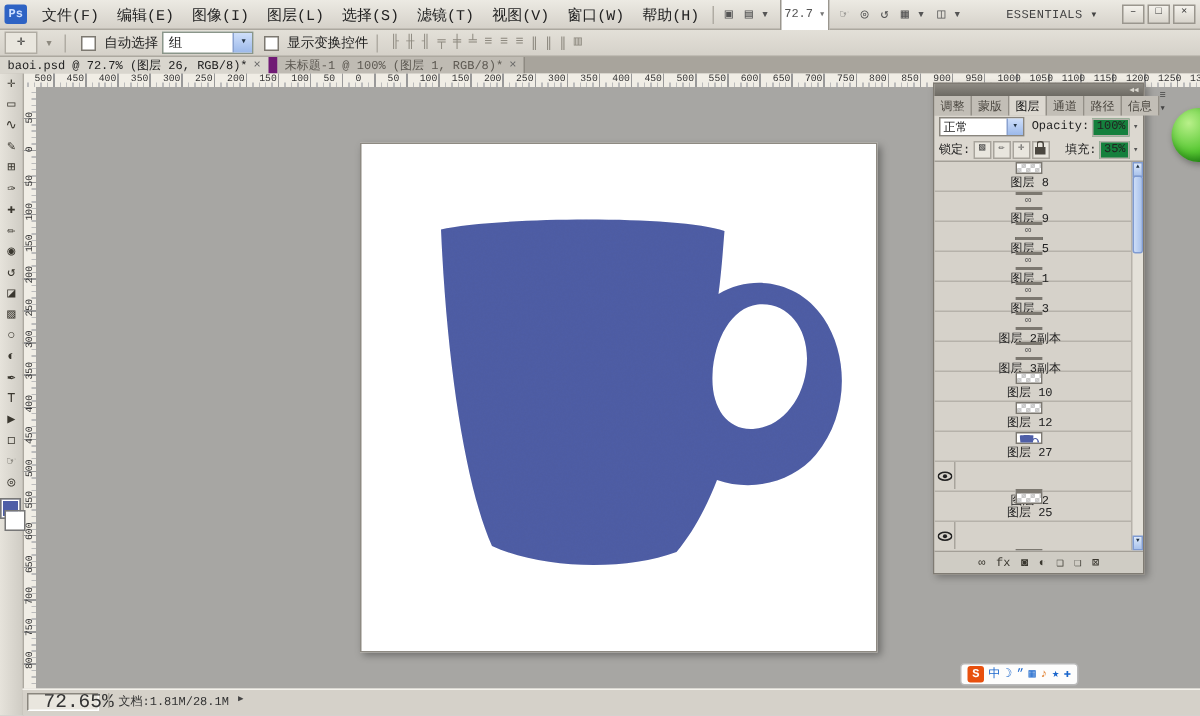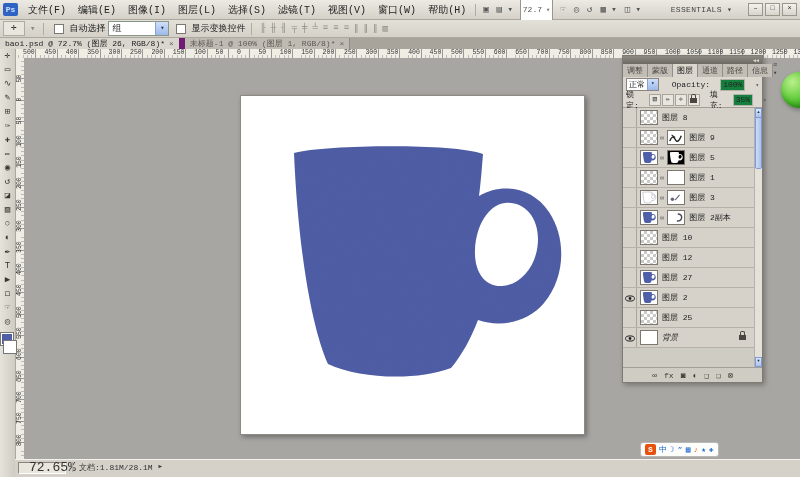--- a/index.html
+++ b/index.html
@@ -71,31 +71,31 @@
   
   #dock{position:absolute;left:622px;top:55px;width:139px;height:326px;background:#d5d1c9;
     border:1px solid #7f7b73;box-shadow:2px 2px 5px rgba(0,0,0,.3);z-index:5;}
   #dockhead{height:8px;background:linear-gradient(#8d8a83,#6d6a63);display:flex;justify-content:flex-end;
     align-items:center;font-size:5px;color:#d9d6ce;padding-right:3px;gap:2px;}
   #ptabs{height:13px;background:#b2aea6;display:flex;align-items:flex-end;font-size:8px;}
   .ptab{padding:1px 4px;background:#c2beb6;color:#4b4740;border-right:1px solid #938f87;white-space:nowrap;}
   .ptab.active{background:#dcd8d0;color:#111;}
   .pmenu{margin-left:auto;font-size:7px;color:#444;padding-right:3px;}
   #pctrl{height:30px;background:#dcd8d0;border-bottom:1px solid #a39f97;font-size:8px;color:#222;}
-  .prow{height:15px;display:flex;align-items:center;padding:0 3px;gap:10px;}
+  .prow{height:15px;display:flex;align-items:center;padding:0 3px;gap:2px;}
   .pcombo{display:flex;align-items:center;justify-content:space-between;border:1px solid #8a867e;
     background:#fff;width:62px;height:11px;font-size:8px;padding-left:2px;}
   .pcombo .btn{width:10px;height:11px;background:linear-gradient(#cfdffa,#9cb9ea);font-size:6px;
     text-align:center;line-height:10px;color:#234;border-left:1px solid #8aa2d0;}
   .pval{border:1px solid #b5b1a9;background:#15803d;padding:0 2px;height:10px;line-height:10px;}
   .spin{font-size:6px;color:#555;}
   .lockbtn{width:10px;height:10px;border:1px solid #a8a49c;background:#e9e6de;font-size:7px;
     text-align:center;line-height:9px;color:#444;}
   #layerlist{position:relative;height:259px;background:#cfccc4;overflow:hidden;}
-  .lrow{display:flex;align-items:center;height:19px;border-bottom:1px solid #b6b2aa;background:#d6d2ca;padding-right:8px;}
+  .lrow{display:flex;align-items:center;height:19px;border-bottom:1px solid #b6b2aa;background:#d6d2ca;padding-right:8px;flex-direction:column;}
   .eyecell{width:13px;align-self:stretch;border-right:1px solid #a8a49c;display:flex;align-items:center;justify-content:center;}
   .thumb{width:16px;height:13px;border:1px solid #7c7870;margin-left:3px;display:inline-flex;overflow:hidden;background:#fff;}
   .thumb.tw{background:#fff;}
   .checker{background-color:#fff;
     background-image:linear-gradient(45deg,#c9c9c9 25%,transparent 25%,transparent 75%,#c9c9c9 75%),
                      linear-gradient(45deg,#c9c9c9 25%,transparent 25%,transparent 75%,#c9c9c9 75%);
     background-size:6px 6px;background-position:0 0,3px 3px;}
   .blackm{background:#000;}
   .linkg{font-size:7px;color:#555;margin-left:2px;}
   .lname{font-size:8px;margin-left:4px;white-space:nowrap;}
@@ -425,20 +425,27 @@
             <span class="thumb tw">
               <svg viewBox="0 0 18 14" width="16" height="13">
                 <path d="M11 3 C17 3 17 11 10 11" fill="none" stroke="#445" stroke-width="1.6"></path>
               </svg>
             </span>
             <span class="lname">图层 2副本</span>
           </div>
           <div class="lrow">
             <span class="eyecell"></span>
             <span class="thumb checker"></span>
+            <span class="linkg">∞</span>
+            <span class="thumb tw"></span>
+            <span class="lname">图层 3副本</span>
+          </div>
+          <div class="lrow">
+            <span class="eyecell"></span>
+            <span class="thumb checker"></span>
             <span class="lname">图层 10</span>
           </div>
           <div class="lrow">
             <span class="eyecell"></span>
             <span class="thumb checker"></span>
             <span class="lname">图层 12</span>
           </div>
           <div class="lrow">
             <span class="eyecell"></span>
             <span class="thumb tw">

